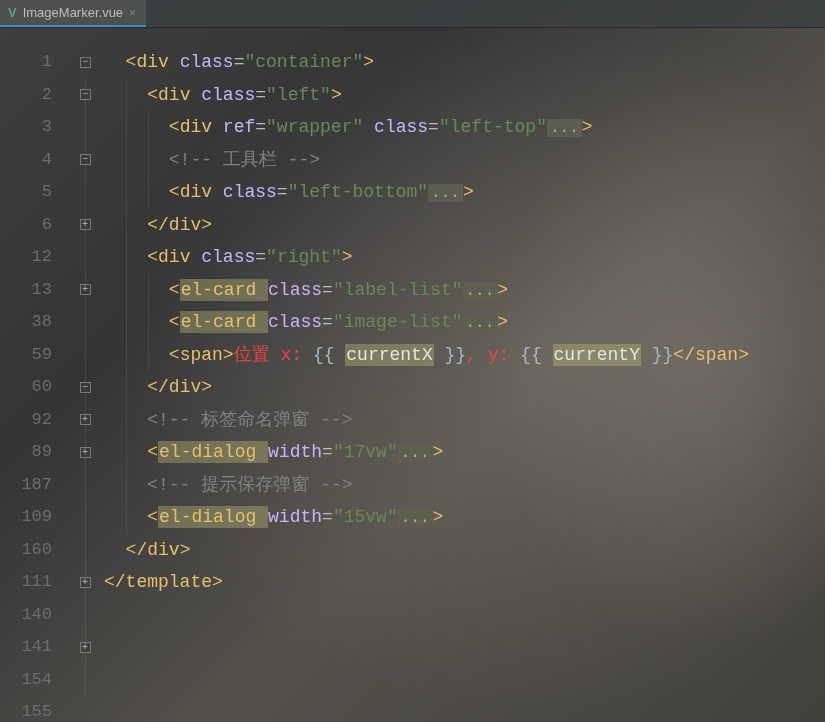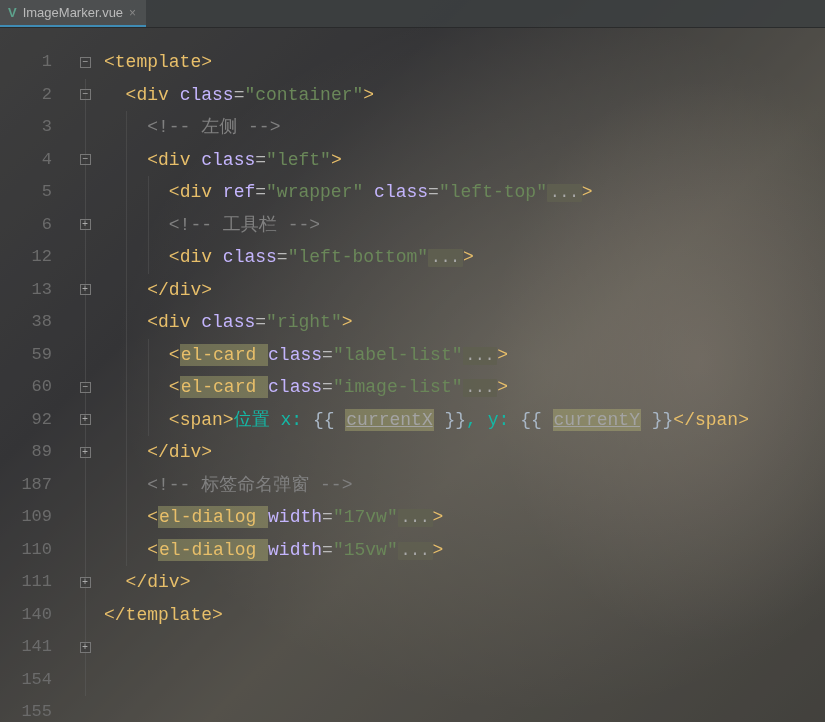--- a/index.html
+++ b/index.html
@@ -77,22 +77,22 @@
 .code .row { height: 32.5px; line-height: 32.5px; white-space: pre; position: relative;}
 .indent-guide { position:absolute; top:0; bottom:0; width:1px; background: rgba(100,100,100,0.35); }
 
 .tg { color: #e8bf6a; }   
 .at { color: #c4b5fd; }   
 .eq { color: #bababa; }
 .st { color: #6a8759; }   
 .cm { color: #808080; }   
 .hl { background: rgba(190,190,120,0.38); padding: 1px 1px; }
 .fd { background: rgba(95,95,80,0.9); color:#a9a9a9; padding: 0 3px; border-radius:1px; font-size:16px;}
-.tx { color: #14b8a6; }
-.id { color: #a3a3a3; text-decoration: underline; }
+.tx { color: #ef4444; }
+.id { color: #e5e5e5; }
 .mu { color: #a9b7c6; }
 </style>
 </head>
 <body>
 
 <div class="bg-wash"></div>
 
 <div class="tab-bar">
   <div class="tab">
     <span class="vue-ico">V</span>
@@ -111,21 +111,21 @@
     <div class="ln">6</div>
     <div class="ln">12</div>
     <div class="ln">13</div>
     <div class="ln">38</div>
     <div class="ln">59</div>
     <div class="ln">60</div>
     <div class="ln">92</div>
     <div class="ln">89</div>
     <div class="ln">187</div>
     <div class="ln">109</div>
-    <div class="ln">110</div>
+    <div class="ln">160</div>
     <div class="ln">111</div>
     <div class="ln">140</div>
     <div class="ln">141</div>
     <div class="ln">154</div>
     <div class="ln">155</div>
   </div>
 
   <div class="fold-col">
     <div class="fc">
         <span class="box">−</span>
@@ -193,25 +193,23 @@
         <span class="guide"></span>
         <span class="box">+</span>
       </div>
     <div class="fc">
         <span class="guide"></span>
       </div>
     <div class="fc"></div>
   </div>
 
   <div class="code">
-    <div class="row"><span class="tg">&lt;</span><span class="tg">template</span><span class="tg">&gt;</span></div>
 
     <div class="row">  <span class="tg">&lt;</span><span class="tg">div </span><span class="at">class</span><span class="eq">=</span><span class="st">"container"</span><span class="tg">&gt;</span></div>
 
-    <div class="row"><span class="indent-guide" style="left:22px"></span>    <span class="cm">&lt;!-- </span><span class="cm">左侧 </span><span class="cm">--&gt;</span></div>
 
     <div class="row"><span class="indent-guide" style="left:22px"></span>    <span class="tg">&lt;</span><span class="tg">div </span><span class="at">class</span><span class="eq">=</span><span class="st">"left"</span><span class="tg">&gt;</span></div>
 
 
     <div class="row"><span class="indent-guide" style="left:22px"></span><span class="indent-guide" style="left:44px"></span>      <span class="tg">&lt;</span><span class="tg">div </span><span class="at">ref</span><span class="eq">=</span><span class="st">"wrapper" </span><span class="at">class</span><span class="eq">=</span><span class="st">"left-top"</span><span class="fd">...</span><span class="tg">&gt;</span></div>
 
     <div class="row"><span class="indent-guide" style="left:22px"></span><span class="indent-guide" style="left:44px"></span>      <span class="cm">&lt;!-- </span><span class="cm">工具栏 </span><span class="cm">--&gt;</span></div>
 
     <div class="row"><span class="indent-guide" style="left:22px"></span><span class="indent-guide" style="left:44px"></span>      <span class="tg">&lt;</span><span class="tg">div </span><span class="at">class</span><span class="eq">=</span><span class="st">"left-bottom"</span><span class="fd">...</span><span class="tg">&gt;</span></div>
 
@@ -225,20 +223,21 @@
     <div class="row"><span class="indent-guide" style="left:22px"></span><span class="indent-guide" style="left:44px"></span>      <span class="tg">&lt;</span><span class="tg hl">el-card </span><span class="at">class</span><span class="eq">=</span><span class="st">"image-list"</span><span class="fd">...</span><span class="tg">&gt;</span></div>
 
     <div class="row"><span class="indent-guide" style="left:22px"></span><span class="indent-guide" style="left:44px"></span>      <span class="tg">&lt;</span><span class="tg">span</span><span class="tg">&gt;</span><span class="tx">位置 x: </span><span class="mu">{{ </span><span class="id hl">currentX</span><span class="mu"> }}</span><span class="tx">, y: </span><span class="mu">{{ </span><span class="id hl">currentY</span><span class="mu"> }}</span><span class="tg">&lt;/</span><span class="tg">span</span><span class="tg">&gt;</span></div>
 
     <div class="row"><span class="indent-guide" style="left:22px"></span>    <span class="tg">&lt;/</span><span class="tg">div</span><span class="tg">&gt;</span></div>
 
     <div class="row"><span class="indent-guide" style="left:22px"></span>    <span class="cm">&lt;!-- </span><span class="cm">标签命名弹窗 </span><span class="cm">--&gt;</span></div>
 
     <div class="row"><span class="indent-guide" style="left:22px"></span>    <span class="tg">&lt;</span><span class="tg hl">el-dialog </span><span class="at">width</span><span class="eq">=</span><span class="st">"17vw"</span><span class="fd">...</span><span class="tg">&gt;</span></div>
 
+    <div class="row"><span class="indent-guide" style="left:22px"></span>    <span class="cm">&lt;!-- </span><span class="cm">提示保存弹窗 </span><span class="cm">--&gt;</span></div>
 
     <div class="row"><span class="indent-guide" style="left:22px"></span>    <span class="tg">&lt;</span><span class="tg hl">el-dialog </span><span class="at">width</span><span class="eq">=</span><span class="st">"15vw"</span><span class="fd">...</span><span class="tg">&gt;</span></div>
 
     <div class="row">  <span class="tg">&lt;/</span><span class="tg">div</span><span class="tg">&gt;</span></div>
 
     <div class="row"><span class="tg">&lt;/</span><span class="tg">template</span><span class="tg">&gt;</span></div>
   </div>
 </div>
 
 </body></html>

